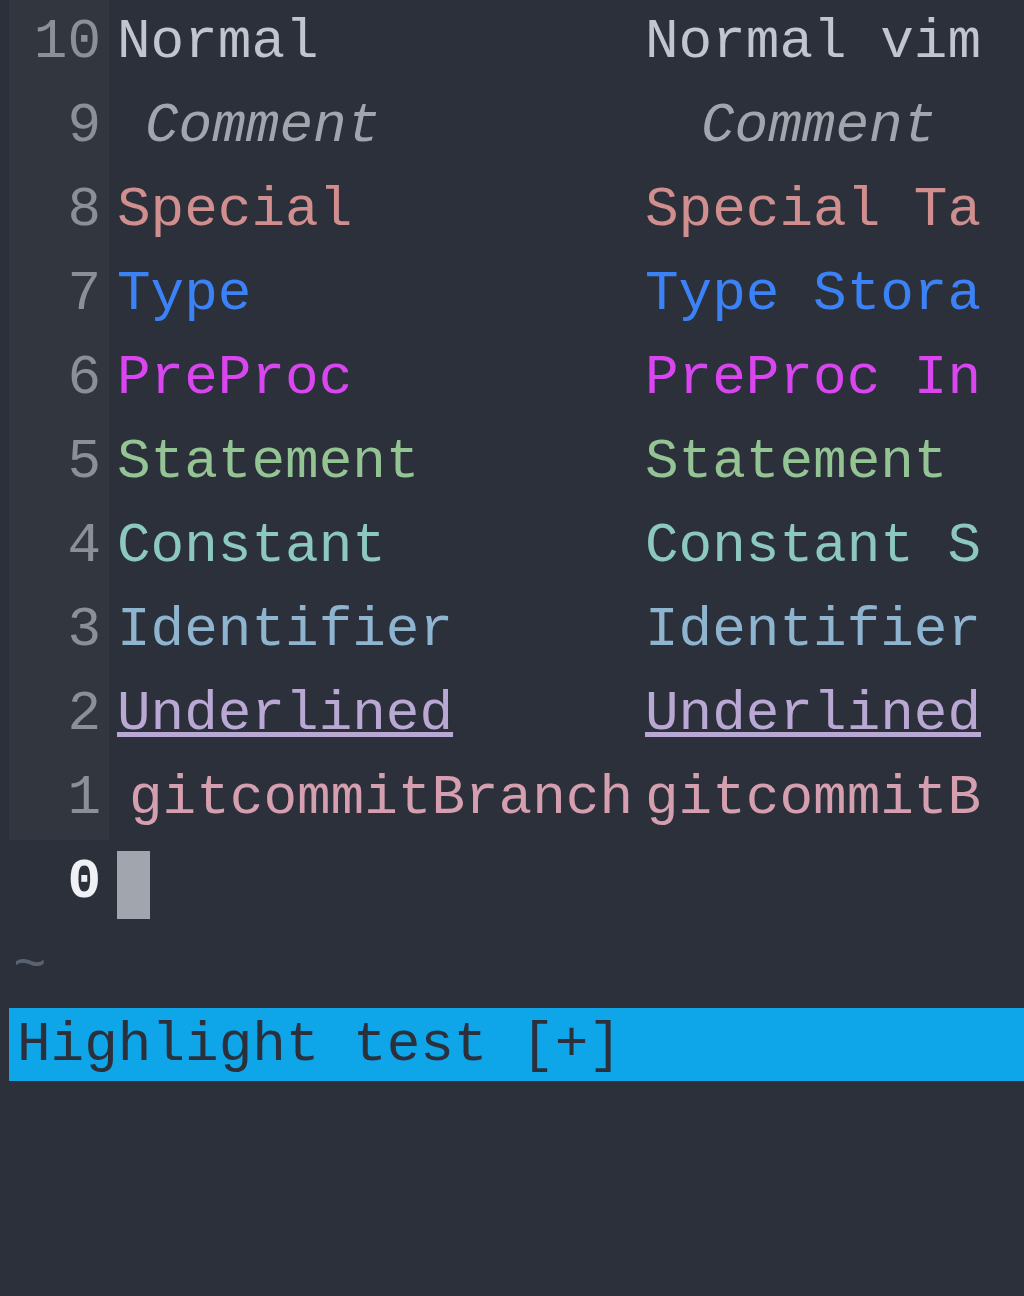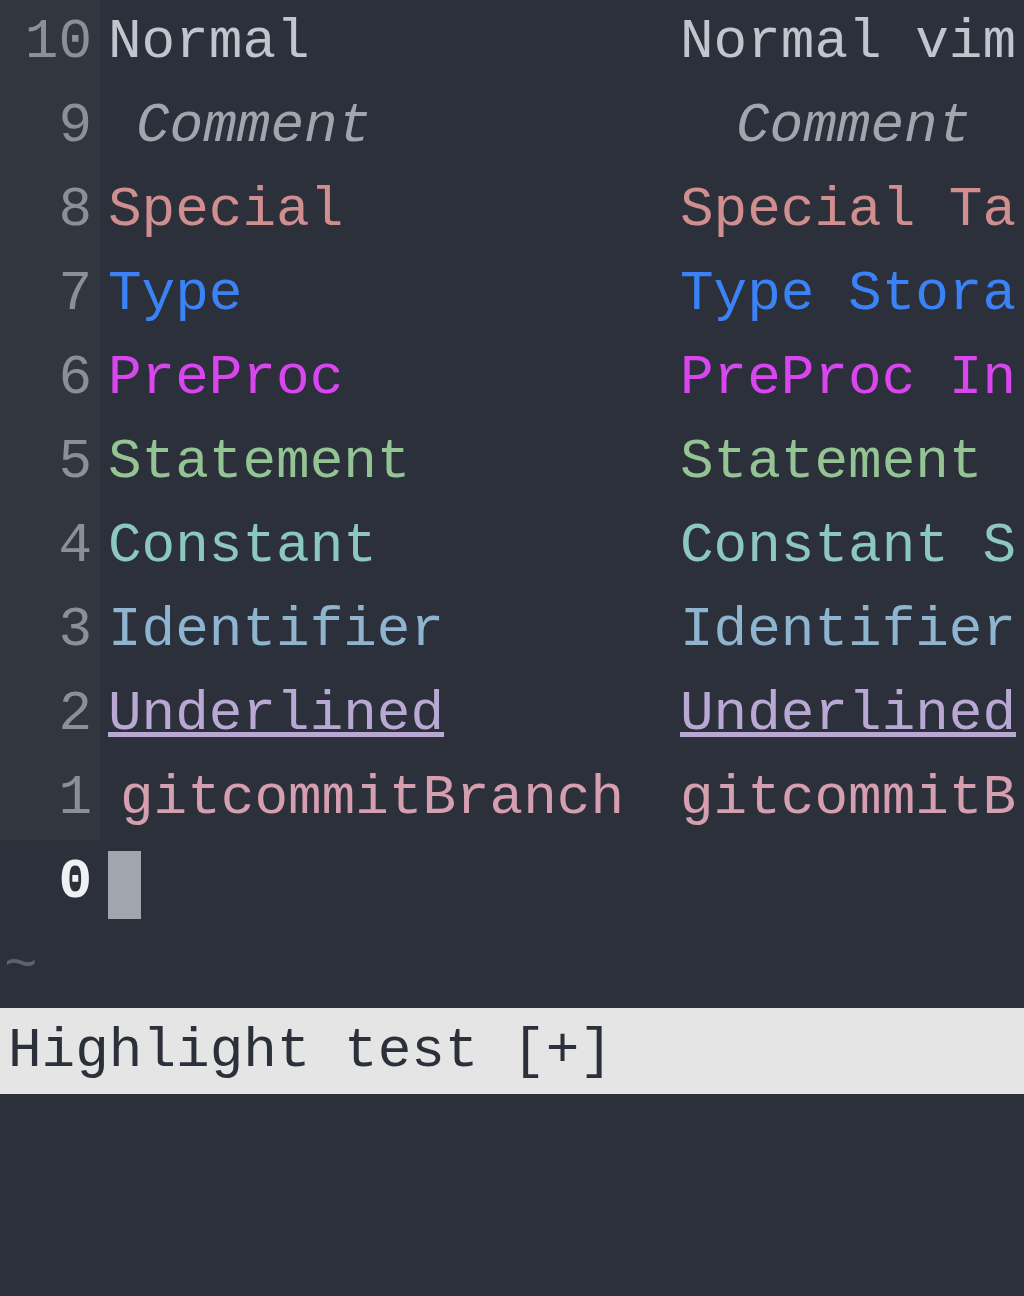--- a/index.html
+++ b/index.html
@@ -15,20 +15,21 @@
       color: #c0c5ce;
       overflow: hidden;
       width: 1024px;
       height: 1296px;
       position: relative;
     }
     .editor {
       display: flex;
       flex-direction: column;
       height: 100%;
+      padding-left: 9px;
     }
     .line {
       display: flex;
       height: 84px;
       align-items: center;
     }
     .gutter {
       width: 100px;
       text-align: right;
       padding-right: 8px;
@@ -40,21 +41,20 @@
     .gutter.cursor {
       color: #eff1f5;
       font-weight: 700;
       background: #2b303b;
     }
     .content {
       padding-left: 8px;
       display: flex;
       white-space: pre;
       overflow: hidden;
-      gap: 44px;
     }
     .col1 {
       width: 528px;
       flex-shrink: 0;
     }
     .col2 {
       flex-shrink: 0;
     }
     .c-normal { color: #c0c5ce; }
     .c-comment { color: #a0a5ae; font-style: italic; margin-left: 28px; }
@@ -74,24 +74,24 @@
       margin-top: 6px;
     }
     .tilde {
       color: #5a6270;
       padding-left: 4px;
       height: 84px;
       display: flex;
       align-items: center;
     }
     .statusline {
-      background: #e5e5e5;
+      background: #0ea5e9;
       color: #2b303b;
       padding: 4px 8px;
-      height: 86px;
+      height: 73px;
       display: flex;
       align-items: center;
     }
     .blank {
       height: 100px;
     }
   </style>
 </head>
 <body>
 

